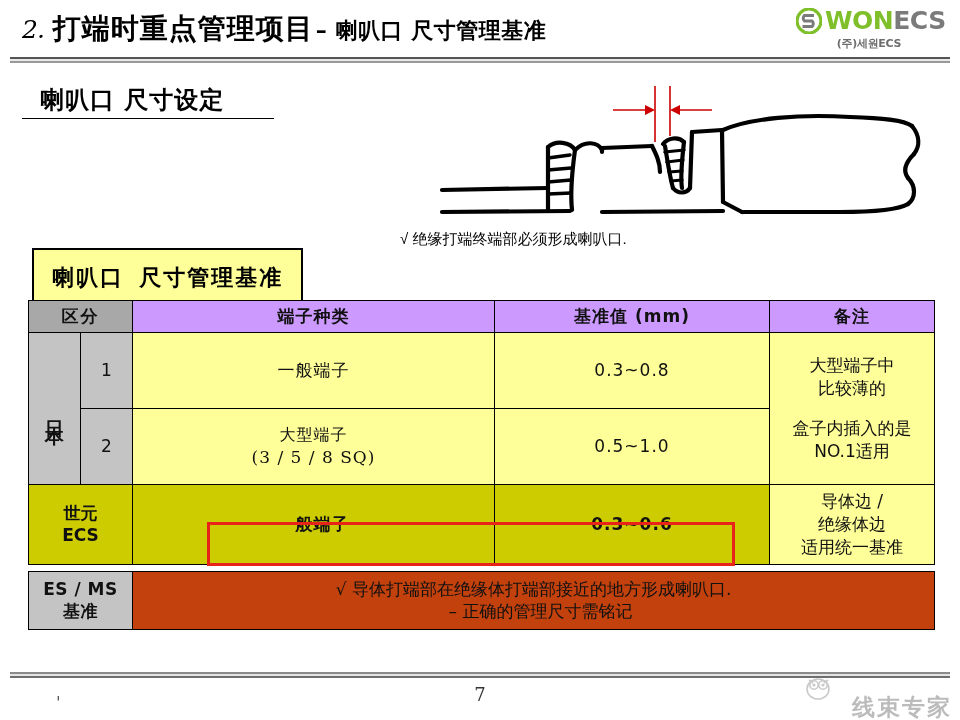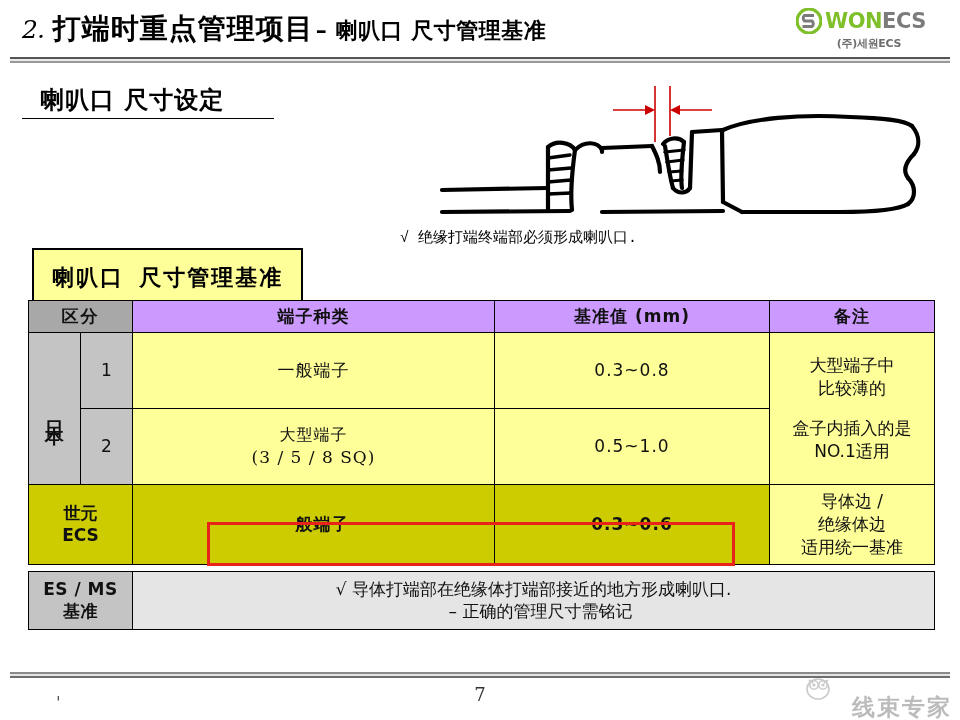--- a/index.html
+++ b/index.html
@@ -37,21 +37,21 @@
     border-bottom: 2px solid #999;
     background: #e9e9e9;
   }
 
   
   .logo { position: absolute; right: 18px; top: 8px; width: 146px; height: 46px; }
   .logo-top { display: flex; align-items: center; height: 26px; }
   .logo-mark { width: 26px; height: 26px; margin-right: 3px; }
   .logo-word {
     font-family: "DejaVu Sans", "Liberation Sans", sans-serif;
-    font-size: 21px; font-weight: 800; letter-spacing: -0.5px;
+    font-size: 25px; font-weight: 800; letter-spacing: -0.5px;
     line-height: 26px;
   }
   .lw-won { color: #7fbf2a; }
   .lw-ecs { color: #7b7b7b; }
   .logo-bottom {
     text-align: center; font-size: 11px; font-weight: 700;
     color: #6d6d6d; margin-top: 2px; letter-spacing: -0.3px;
   }
 
   
@@ -65,21 +65,21 @@
     border-bottom: 1.5px solid #000;
   }
 
   
   .drawing { position: absolute; left: 420px; top: 84px; width: 540px; height: 140px; }
 
   
   .note {
     position: absolute; left: 400px; top: 228px;
     font-size: 15px; color: #000; line-height: 1.5;
-    font-family: Liberation Mono, monospace;
+    font-family: Liberation Sans, sans-serif;
     text-align: center;
   }
   .note-l2 { padding-left: 16px; }
 
   
   .caption-box {
     position: absolute; left: 32px; top: 248px;
     padding: 13px 18px 7px 18px;
     background: #ffff99; border: 2px solid #000;
     font-size: 22px; font-weight: 700; letter-spacing: 2px; color: #000; font-family: Liberation Mono, monospace;
@@ -98,21 +98,21 @@
   .c-hdr-purple { background: #cc99ff; font-weight: 700; font-size: 19px; letter-spacing: 1px; }
   .c-gray { background: #c4c4c4; font-weight: 700; }
   .c-gray-num { background: #c4c4c4; font-size: 17px; font-family: "DejaVu Serif","Liberation Serif",serif; }
   .c-yellow { background: #ffff99; }
   .c-olive { background: #cccc00; font-weight: 700; }
   .c-left { text-align: left; padding-left: 10px; }
   .big { font-size: 16px; letter-spacing: 1px; }
   .mono-val { font-family: "DejaVu Serif", "Liberation Serif", serif; font-size: 19px; letter-spacing: 1px; }
   .sq { font-family: "DejaVu Serif", "Liberation Serif", serif; font-size: 17px; letter-spacing: 1px; }
   .esms { background: #c4c4c4; font-weight: 700; font-size: 16px; line-height: 1.35; letter-spacing: 0.5px; }
-  .esms-body { background: #e5e5e5; text-align: left; font-size: 16.5px; line-height: 1.55; padding: 6px 0 6px 8px; }
+  .esms-body { background: #c2410c; text-align: left; font-size: 16.5px; line-height: 1.55; padding: 6px 0 6px 8px; }
   .esms-body .ln2 { padding-left: 14px; }
 
   
   .red-box {
     position: absolute; left: 179px; top: 222px;
     width: 528px; height: 44px;
     border: 3px solid #e8231a; pointer-events: none;
   }
 
   

